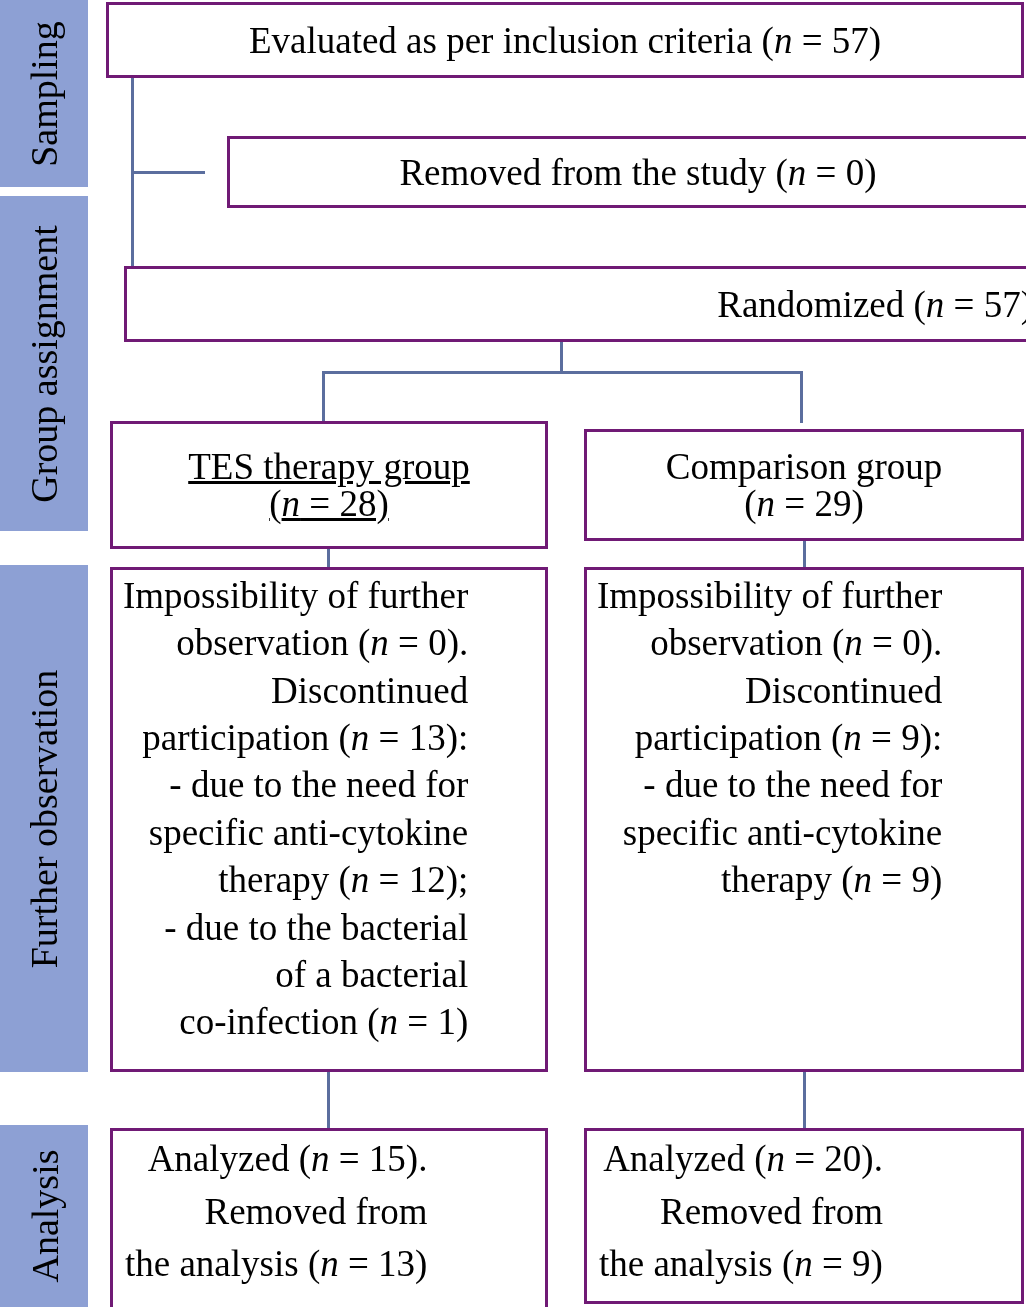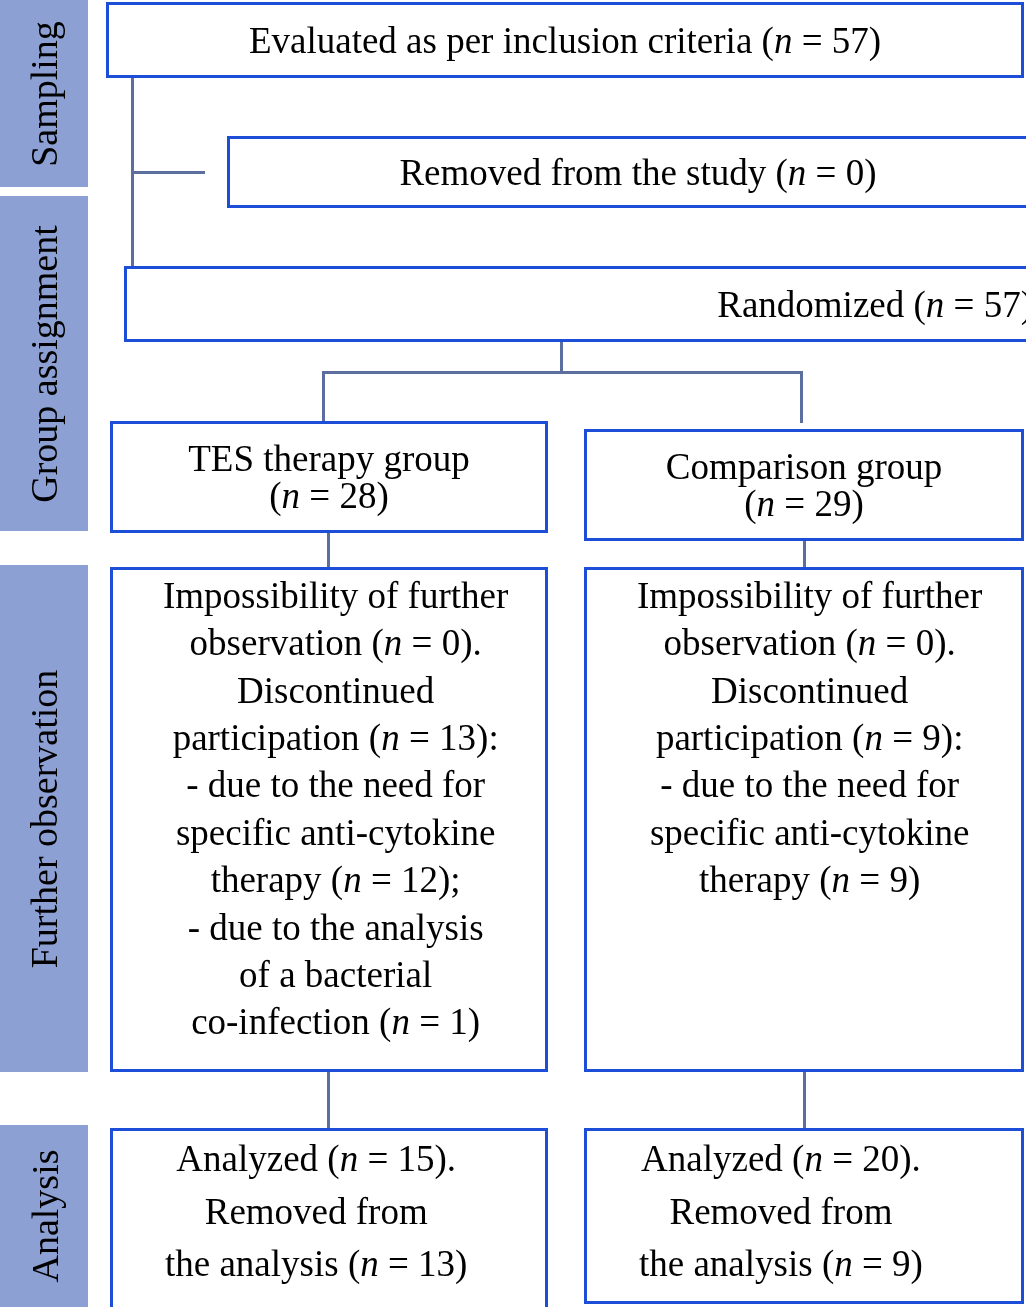--- a/index.html
+++ b/index.html
@@ -34,34 +34,33 @@
     font-size: 38px;
     line-height: 1;
     color: #000000;
     letter-spacing: 0px;
   }
   
   .flow-box {
     position: absolute;
     box-sizing: border-box;
     background: #ffffff;
-    border: 3px solid #1d4ed8;
+    border: 3px solid #701a75;
     display: flex;
     flex-direction: column;
     justify-content: center;
   }
   .flow-box.center {
     align-items: center;
     text-align: center;
   }
   .flow-box.lefttext {
     align-items: flex-start;
-    text-align: center;
+    text-align: right;
     justify-content: flex-start;
-    padding-left: 40px;
   }
   .box-text {
     font-size: 37px;
     line-height: 1.0;
     padding: 0 6px;
   }
   .box-text.multiline {
     padding: 2px 10px;
     line-height: 1.28;
   }
@@ -132,21 +131,21 @@
       <span>Removed from the study (</span><span class="ital">n</span><span> = 0)</span>
     </div>
   </div>
 
   <div class="flow-box center" style="left:124px; top:266px; width:918px; height:76px;align-items:flex-end;">
     <div class="box-text">
       <span>Randomized (</span><span class="ital">n</span><span> = 57)</span>
     </div>
   </div>
 
-  <div class="flow-box center" style="left:110px; top:421px; width:438px; height:112px;">
+  <div class="flow-box center" style="left:110px; top:421px; width:438px; height:128px;text-decoration:underline;">
     <div class="box-text">TES therapy group</div>
     <div class="box-text">
       <span>(</span><span class="ital">n</span><span> = 28)</span>
     </div>
   </div>
 
   <div class="flow-box center" style="left:584px; top:421px; width:440px; height:112px;margin-top:8px;">
     <div class="box-text">Comparison group</div>
     <div class="box-text">
       <span>(</span><span class="ital">n</span><span> = 29)</span>
@@ -155,21 +154,21 @@
 
   <div class="flow-box lefttext" style="left:110px; top:567px; width:438px; height:505px;">
     <div class="box-text multiline">
       <div>Impossibility of further</div>
       <div><span>observation  (</span><span class="ital">n</span><span> = 0).</span></div>
       <div>Discontinued</div>
       <div><span>participation (</span><span class="ital">n</span><span> = 13):</span></div>
       <div>- due to the need for</div>
       <div>specific anti-cytokine</div>
       <div><span>therapy (</span><span class="ital">n</span><span> = 12);</span></div>
-      <div>- due to the analysis</div>
+      <div>- due to the bacterial</div>
       <div>of a bacterial</div>
       <div><span>co-infection (</span><span class="ital">n</span><span> = 1)</span></div>
     </div>
   </div>
 
   <div class="flow-box lefttext" style="left:584px; top:567px; width:440px; height:505px;">
     <div class="box-text multiline">
       <div>Impossibility of further</div>
       <div><span>observation  (</span><span class="ital">n</span><span> = 0).</span></div>
       <div>Discontinued</div>

